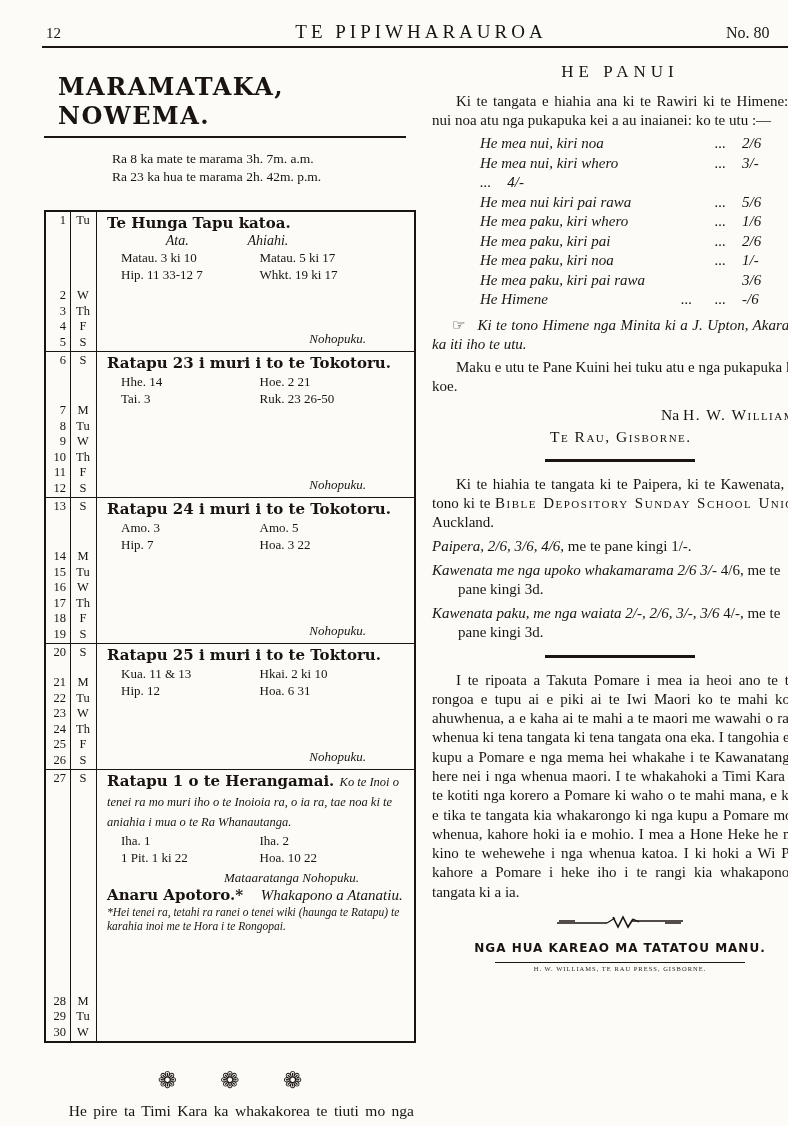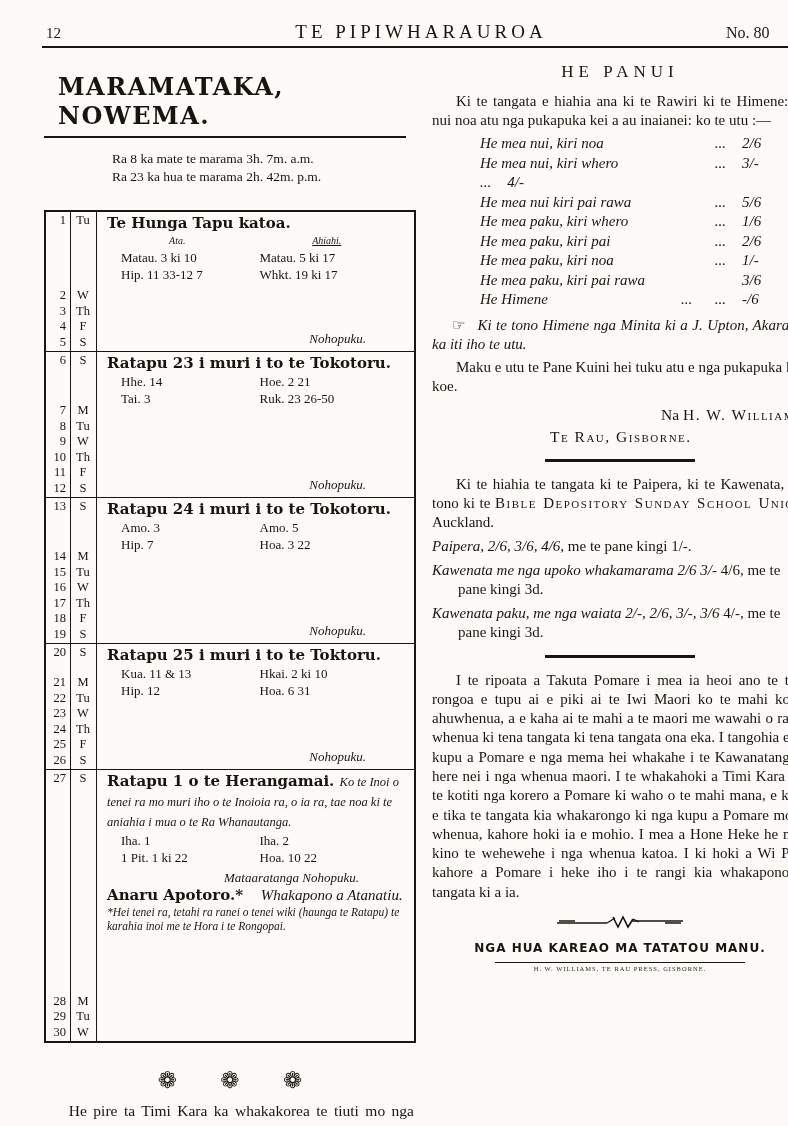--- a/index.html
+++ b/index.html
@@ -29,23 +29,23 @@
         border-right:1.5px solid #1a1510;
         background:linear-gradient(#1a1510,#1a1510) 24px 0/1px 100% no-repeat;
         font-size:12.5px;padding:1px 0;}
   .day{display:flex;line-height:15.5px;}
   .dn{width:24px;text-align:right;padding-right:4px;box-sizing:border-box;}
   .dl{flex:1;text-align:center;}
   .days-rest{margin-top:auto;}
   .sec-body{flex:1;display:flex;flex-direction:column;padding:2px 8px 4px 10px;min-width:0;}
   .sec-head{font-family:"DejaVu Serif",serif;font-weight:bold;font-size:15px;line-height:19px;}
   .hnote{font-family:"Liberation Serif",serif;font-weight:normal;font-style:italic;font-size:12.5px;}
-  .lesson-labels{display:flex;font-style:italic;font-size:10px;line-height:16px;}
+  .lesson-labels{display:flex;font-style:italic;font-size:14px;line-height:16px;}
   .lesson-labels .ll{width:47%;text-align:center;}
-  .lesson-labels .lr{width:53%;text-align:center;text-decoration:underline;}
+  .lesson-labels .lr{width:53%;}
   .lessons{display:flex;font-size:13px;line-height:17px;}
   .lcol{width:47%;padding-left:14px;box-sizing:border-box;}
   .rcol{width:53%;padding-left:12px;box-sizing:border-box;}
   .fast-note{margin-top:auto;text-align:right;font-style:italic;font-size:13px;padding-right:40px;}
   .mata{text-align:center;font-style:italic;font-size:13px;padding-left:70px;margin-top:4px;}
   .saint{font-size:15px;line-height:18px;}
   .saint-b{font-family:"DejaVu Serif",serif;font-weight:bold;}
   .saint-i{font-style:italic;padding-left:14px;}
   .footnote{font-size:11.5px;font-style:italic;line-height:14px;margin-top:1px;}
   .rosettes{text-align:center;font-family:"DejaVu Sans",sans-serif;font-size:23px;

